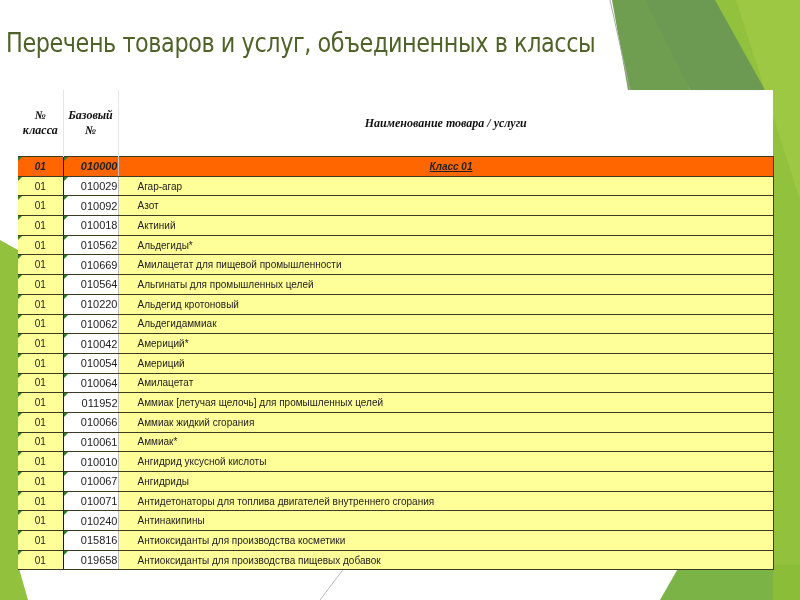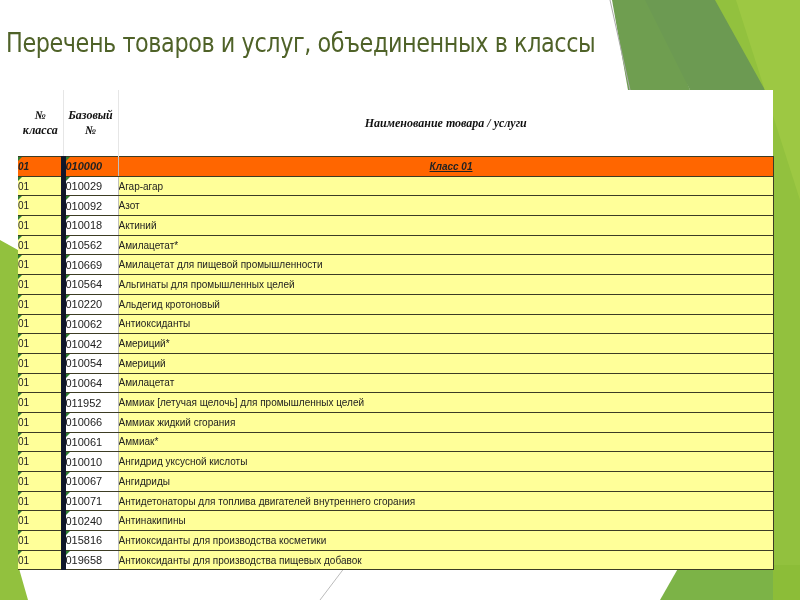--- a/index.html
+++ b/index.html
@@ -4,23 +4,23 @@
   <style>
     html, body { margin:0; padding:0; }
     body { width:800px; height:600px; position:relative; overflow:hidden; background:#ffffff; font-family:"Liberation Sans", sans-serif; }
     .deco { position:absolute; }
     .title { position:absolute; left:6px; top:28px; font-family:"DejaVu Sans", sans-serif; font-size:26px; color:#4f6228; letter-spacing:-0.5px; white-space:nowrap; transform:scaleX(0.86); transform-origin:left top; }
     .sheet { position:absolute; left:18px; top:90px; width:613px; background:#ffffff; }
     table { border-collapse:collapse; width:755px; table-layout:fixed; }
     th { background:#ffffff; font-family:"Liberation Serif", serif; font-style:italic; font-weight:bold; font-size:12px; color:#111; height:66px; text-align:center; vertical-align:middle; padding:0; border-right:1px solid #e6e6e6; }
     th:last-child { border-right:none; }
     td { height:18.7px; padding:0; font-size:10px; color:#222; white-space:nowrap; overflow:hidden; border-bottom:1.4px solid #3c3c24; }
-    td.cls { background:#ffff99; text-align:left; position:relative; border-right:5px solid #0f172a; }
-    td.base { background:#ffffff; text-align:left; font-size:11px; position:relative; border-right:1px solid #bfbfbf; }
-    td.name { background:#ffff99; padding-left:0; border-right:1px solid #3c3c24; }
+    td.cls { background:#ffff99; text-align:center; position:relative; border-right:1px solid #0f172a; }
+    td.base { background:#ffffff; text-align:right; font-size:11px; position:relative; border-right:1px solid #bfbfbf;padding-left:16px; }
+    td.name { background:#ffff99; padding-left:19px; border-right:1px solid #3c3c24; }
     td.cls::before, td.base::before { content:""; position:absolute; left:0; top:0; border-top:4px solid #2e7d32; border-right:4px solid transparent; }
     tr.head-row td { background:#ff6600; font-weight:bold; font-style:italic; border-top:1.4px solid #3c3c24; }
     tr.head-row td.name { text-align:center; text-decoration:underline; padding-left:11px; }
   </style>
 </head>
 <body>
 
 <svg class="deco" width="800" height="600" style="left:0;top:0;">
   <polygon points="612,0 655,0 690,90 628,90" fill="#6f9e50"></polygon>
   <polygon points="645,0 720,0 770,90 690,90" fill="#6c9a52"></polygon>
@@ -66,41 +66,41 @@
           <td class="name">Азот</td>
         </tr>
         <tr>
           <td class="cls">01</td>
           <td class="base">010018</td>
           <td class="name">Актиний</td>
         </tr>
         <tr>
           <td class="cls">01</td>
           <td class="base">010562</td>
-          <td class="name">Амилацетат*</td>
+          <td class="name">Альдегиды*</td>
         </tr>
         <tr>
           <td class="cls">01</td>
           <td class="base">010669</td>
           <td class="name">Амилацетат для пищевой промышленности</td>
         </tr>
         <tr>
           <td class="cls">01</td>
           <td class="base">010564</td>
           <td class="name">Альгинаты для промышленных целей</td>
         </tr>
         <tr>
           <td class="cls">01</td>
           <td class="base">010220</td>
           <td class="name">Альдегид кротоновый</td>
         </tr>
         <tr>
           <td class="cls">01</td>
           <td class="base">010062</td>
-          <td class="name">Антиоксиданты</td>
+          <td class="name">Альдегидаммиак</td>
         </tr>
         <tr>
           <td class="cls">01</td>
           <td class="base">010042</td>
           <td class="name">Америций*</td>
         </tr>
         <tr>
           <td class="cls">01</td>
           <td class="base">010054</td>
           <td class="name">Америций</td>

